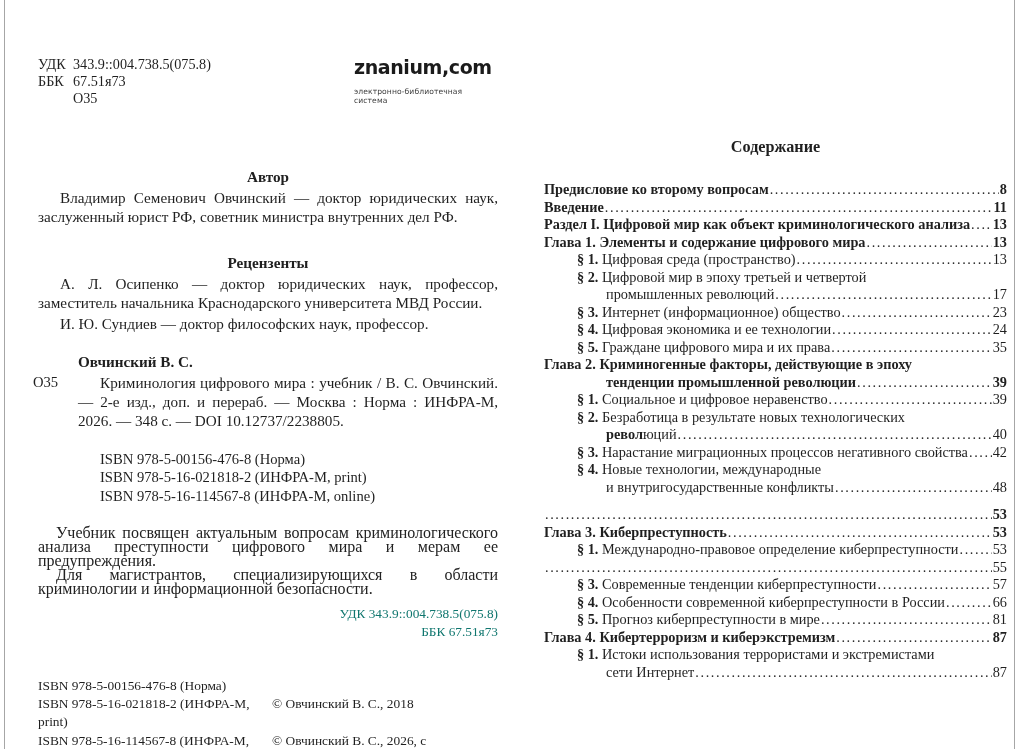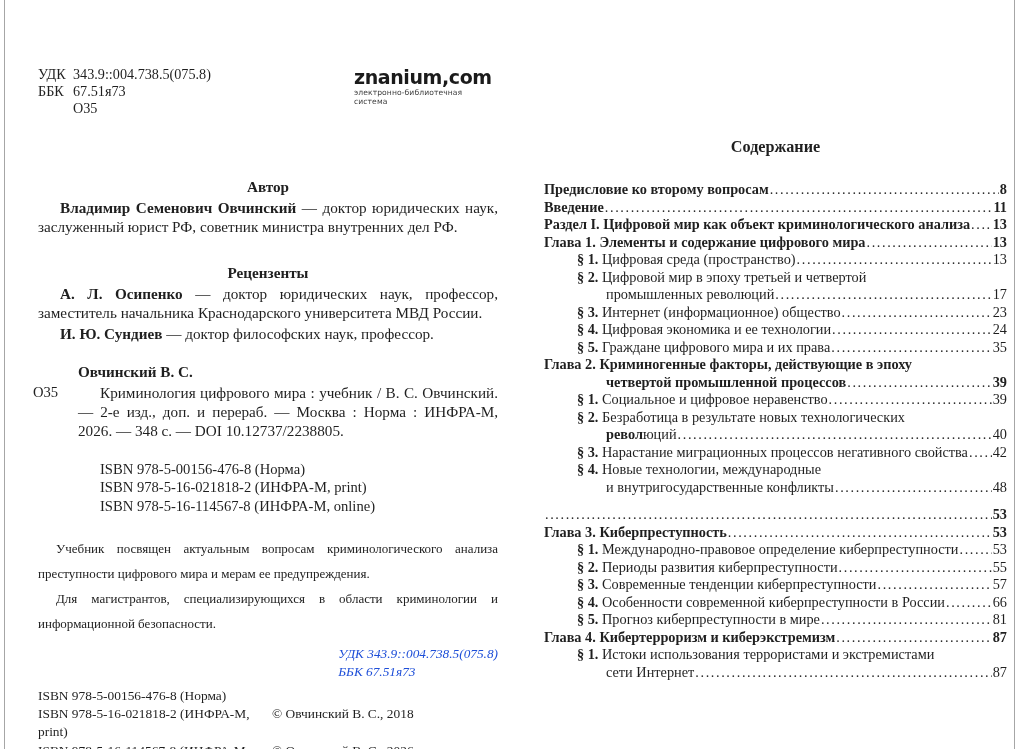--- a/index.html
+++ b/index.html
@@ -6,57 +6,57 @@
   body{
     width:1024px;height:749px;background:#ffffff;position:relative;
     font-family:"Liberation Serif", serif;color:#1f1f1f;overflow:hidden;
     -webkit-font-smoothing:antialiased;
   }
   .edge-line{position:absolute;top:0;bottom:0;width:1px;background:#a6a6a6;}
   #edge-left{left:4px;}
   #edge-right{left:1014px;}
 
   
-  .left-page{position:absolute;left:38px;top:66px;width:460px;height:680px;}
+  .left-page{position:absolute;left:38px;top:56px;width:460px;height:680px;}
   .codes{display:grid;grid-template-columns:35px auto;font-size:14.2px;line-height:17px;}
   .logo{position:absolute;left:316px;top:1px;font-family:"DejaVu Sans", sans-serif;}
   .logo-text{font-size:19px;font-weight:bold;letter-spacing:-0.4px;color:#1b1b1b;line-height:20px;}
-  .logo-tag{font-size:7.6px;color:#3c3c3c;letter-spacing:0.1px;margin-top:1px;}
+  .logo-tag{font-size:7.6px;color:#3c3c3c;letter-spacing:0.1px;margin-top:10px;}
   .center-h{font-weight:bold;text-align:center;font-size:15.2px;margin:0;}
   #author-heading{margin-top:61px;}
   .para{font-size:15.2px;line-height:19px;text-align:justify;text-indent:22px;margin:2px 0 0 0;}
   #reviewers-heading{margin-top:28px;}
   #cat-author{font-weight:bold;font-size:15.2px;margin-top:20px;margin-left:40px;}
   .catalog{position:relative;margin-top:1px;}
   .catalog-code{position:absolute;left:-5px;top:1px;font-size:14.6px;}
   .catalog .para{margin-left:40px;}
   .isbn-list{margin-top:20px;margin-left:62px;font-size:14.6px;line-height:18.4px;}
   .annotation{margin-top:21px;}
-  .ann-p{font-size:13px;line-height:25px;text-align:justify;text-indent:18px;margin:0;color:#222;}
+  .ann-p{font-size:16px;line-height:14px;text-align:justify;text-indent:18px;margin:0;color:#222;}
   .ann-codes-wrap{text-align:right;margin-top:9px;}
-  .ann-codes{display:inline-block;text-align:left;font-size:13.3px;line-height:18px;color:#1d4ed8;font-style:italic;}
+  .ann-codes{display:inline-block;text-align:right;font-size:13.3px;line-height:18px;color:#0f766e;}
   .footer-grid{position:absolute;top:621px;left:0;display:grid;grid-template-columns:234px auto;
     font-size:13.4px;line-height:18.2px;width:100%;}
 
   
   .right-page{position:absolute;left:544px;top:138px;width:463px;}
   .toc-title{text-align:center;font-weight:bold;font-size:16.2px;margin:0 0 24px 0;}
   .toc-entry{font-size:14.3px;}
   .toc-entry.gap{margin-top:10px;}
   .toc-line{display:flex;align-items:baseline;line-height:17.5px;}
   .toc-text{white-space:nowrap;flex-shrink:0;}
   .ind0{padding-left:0;}
   .ind1{padding-left:33px;}
   .ind2{padding-left:62px;}
   .bseg{font-weight:bold;}
   .dots{flex:1 1 auto;overflow:hidden;white-space:nowrap;margin:0 1px;color:#2a2a2a;}
   .dots::after{content:"....................................................................................................................";letter-spacing:1.6px;}
   .pg{white-space:nowrap;}
   .toc-entry.b .pg{font-weight:bold;}
-  b{font-weight:bold;}
+  b{font-weight:normal;}
 </style>
 </head>
 <body>
 
 <div class="edge-line" id="edge-left"></div>
 <div class="edge-line" id="edge-right"></div>
 
 <div class="left-page">
 
   <div class="codes">
@@ -183,21 +183,21 @@
           <span class="toc-text ind1"><span class="bseg">§ 5.</span><span> Граждане цифрового мира и их права </span></span>
           <span class="dots"></span>
           <span class="pg">35</span>
         </div>
       </div>
       <div class="toc-entry b">
         <div class="toc-line">
           <span class="toc-text ind0"><span class="bseg">Глава 2. Криминогенные факторы, действующие в эпоху</span></span>
         </div>
         <div class="toc-line">
-          <span class="toc-text ind2"><span class="bseg">четвертой промышленной процессов </span></span>
+          <span class="toc-text ind2"><span class="bseg">тенденции промышленной революции </span></span>
           <span class="dots"></span>
           <span class="pg">39</span>
         </div>
       </div>
       <div class="toc-entry">
         <div class="toc-line">
           <span class="toc-text ind1"><span class="bseg">§ 1.</span><span> Социальное и цифровое неравенство </span></span>
           <span class="dots"></span>
           <span class="pg">39</span>
         </div>
@@ -244,21 +244,20 @@
       </div>
       <div class="toc-entry">
         <div class="toc-line">
           <span class="toc-text ind1"><span class="bseg">§ 1.</span><span> Международно-правовое определение киберпреступности </span></span>
           <span class="dots"></span>
           <span class="pg">53</span>
         </div>
       </div>
       <div class="toc-entry">
         <div class="toc-line">
-          <span class="toc-text ind1"><span class="bseg">§ 2.</span><span> Периоды развития киберпреступности </span></span>
           <span class="dots"></span>
           <span class="pg">55</span>
         </div>
       </div>
       <div class="toc-entry">
         <div class="toc-line">
           <span class="toc-text ind1"><span class="bseg">§ 3.</span><span> Современные тенденции киберпреступности </span></span>
           <span class="dots"></span>
           <span class="pg">57</span>
         </div>

